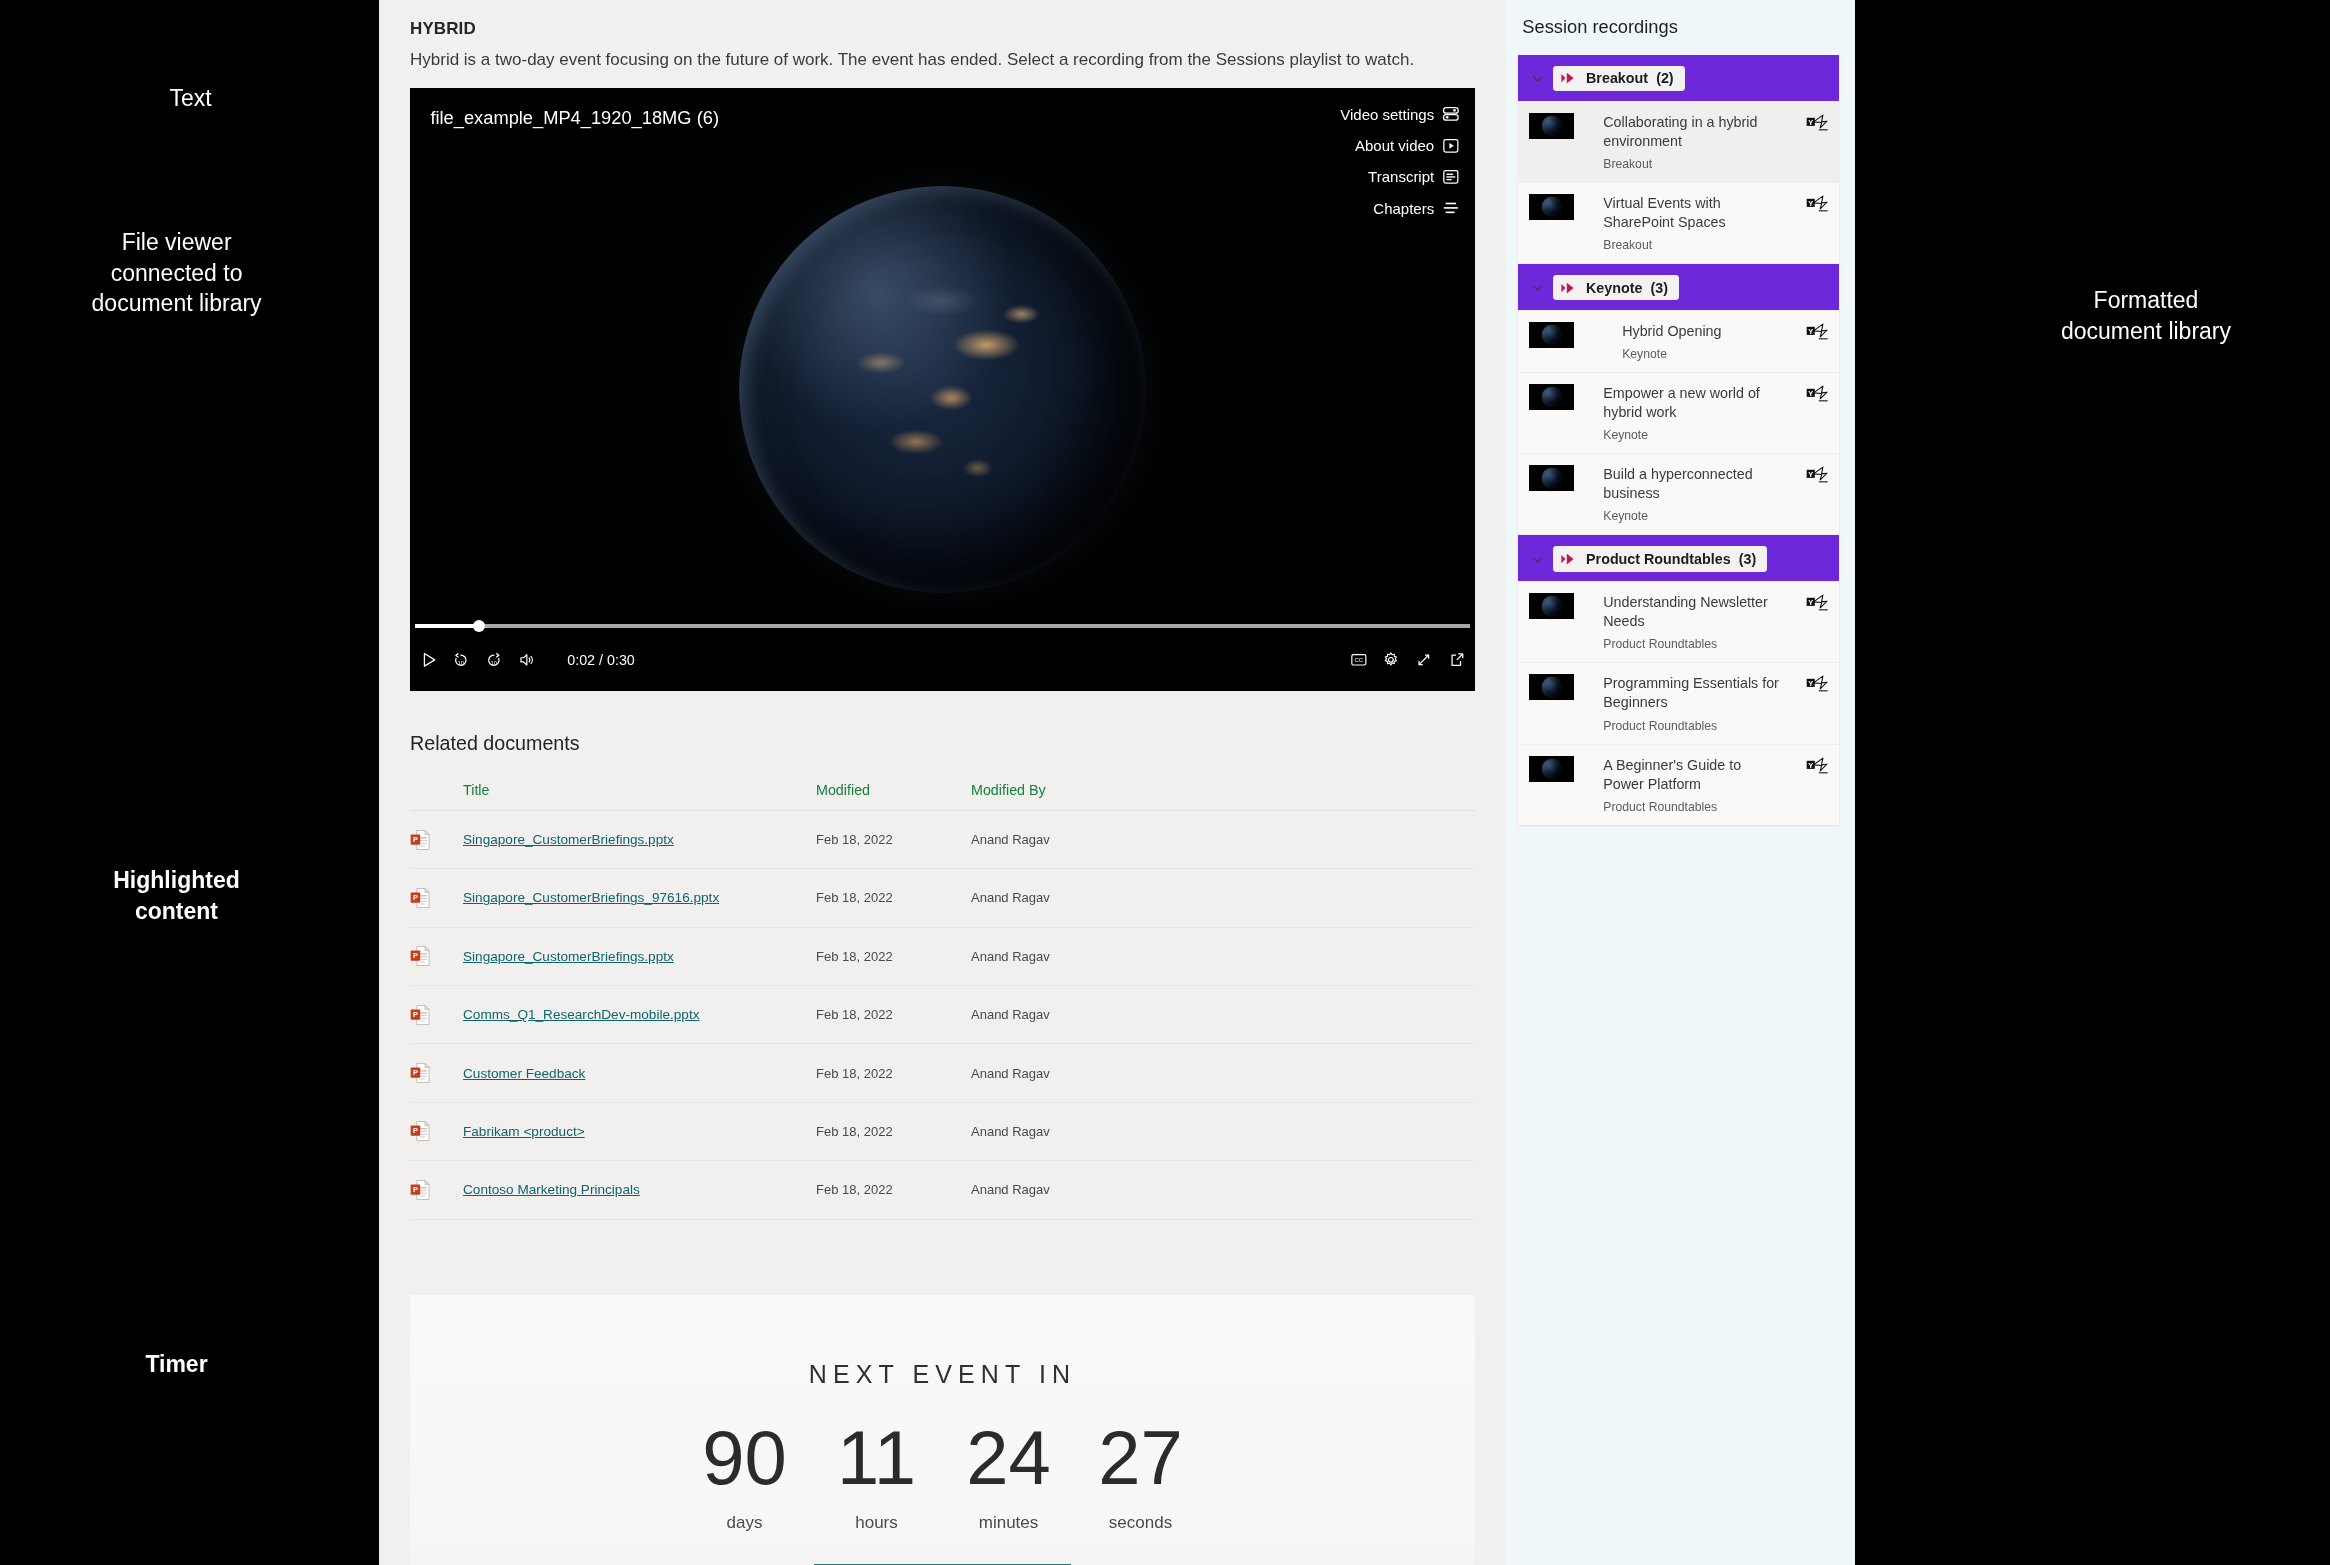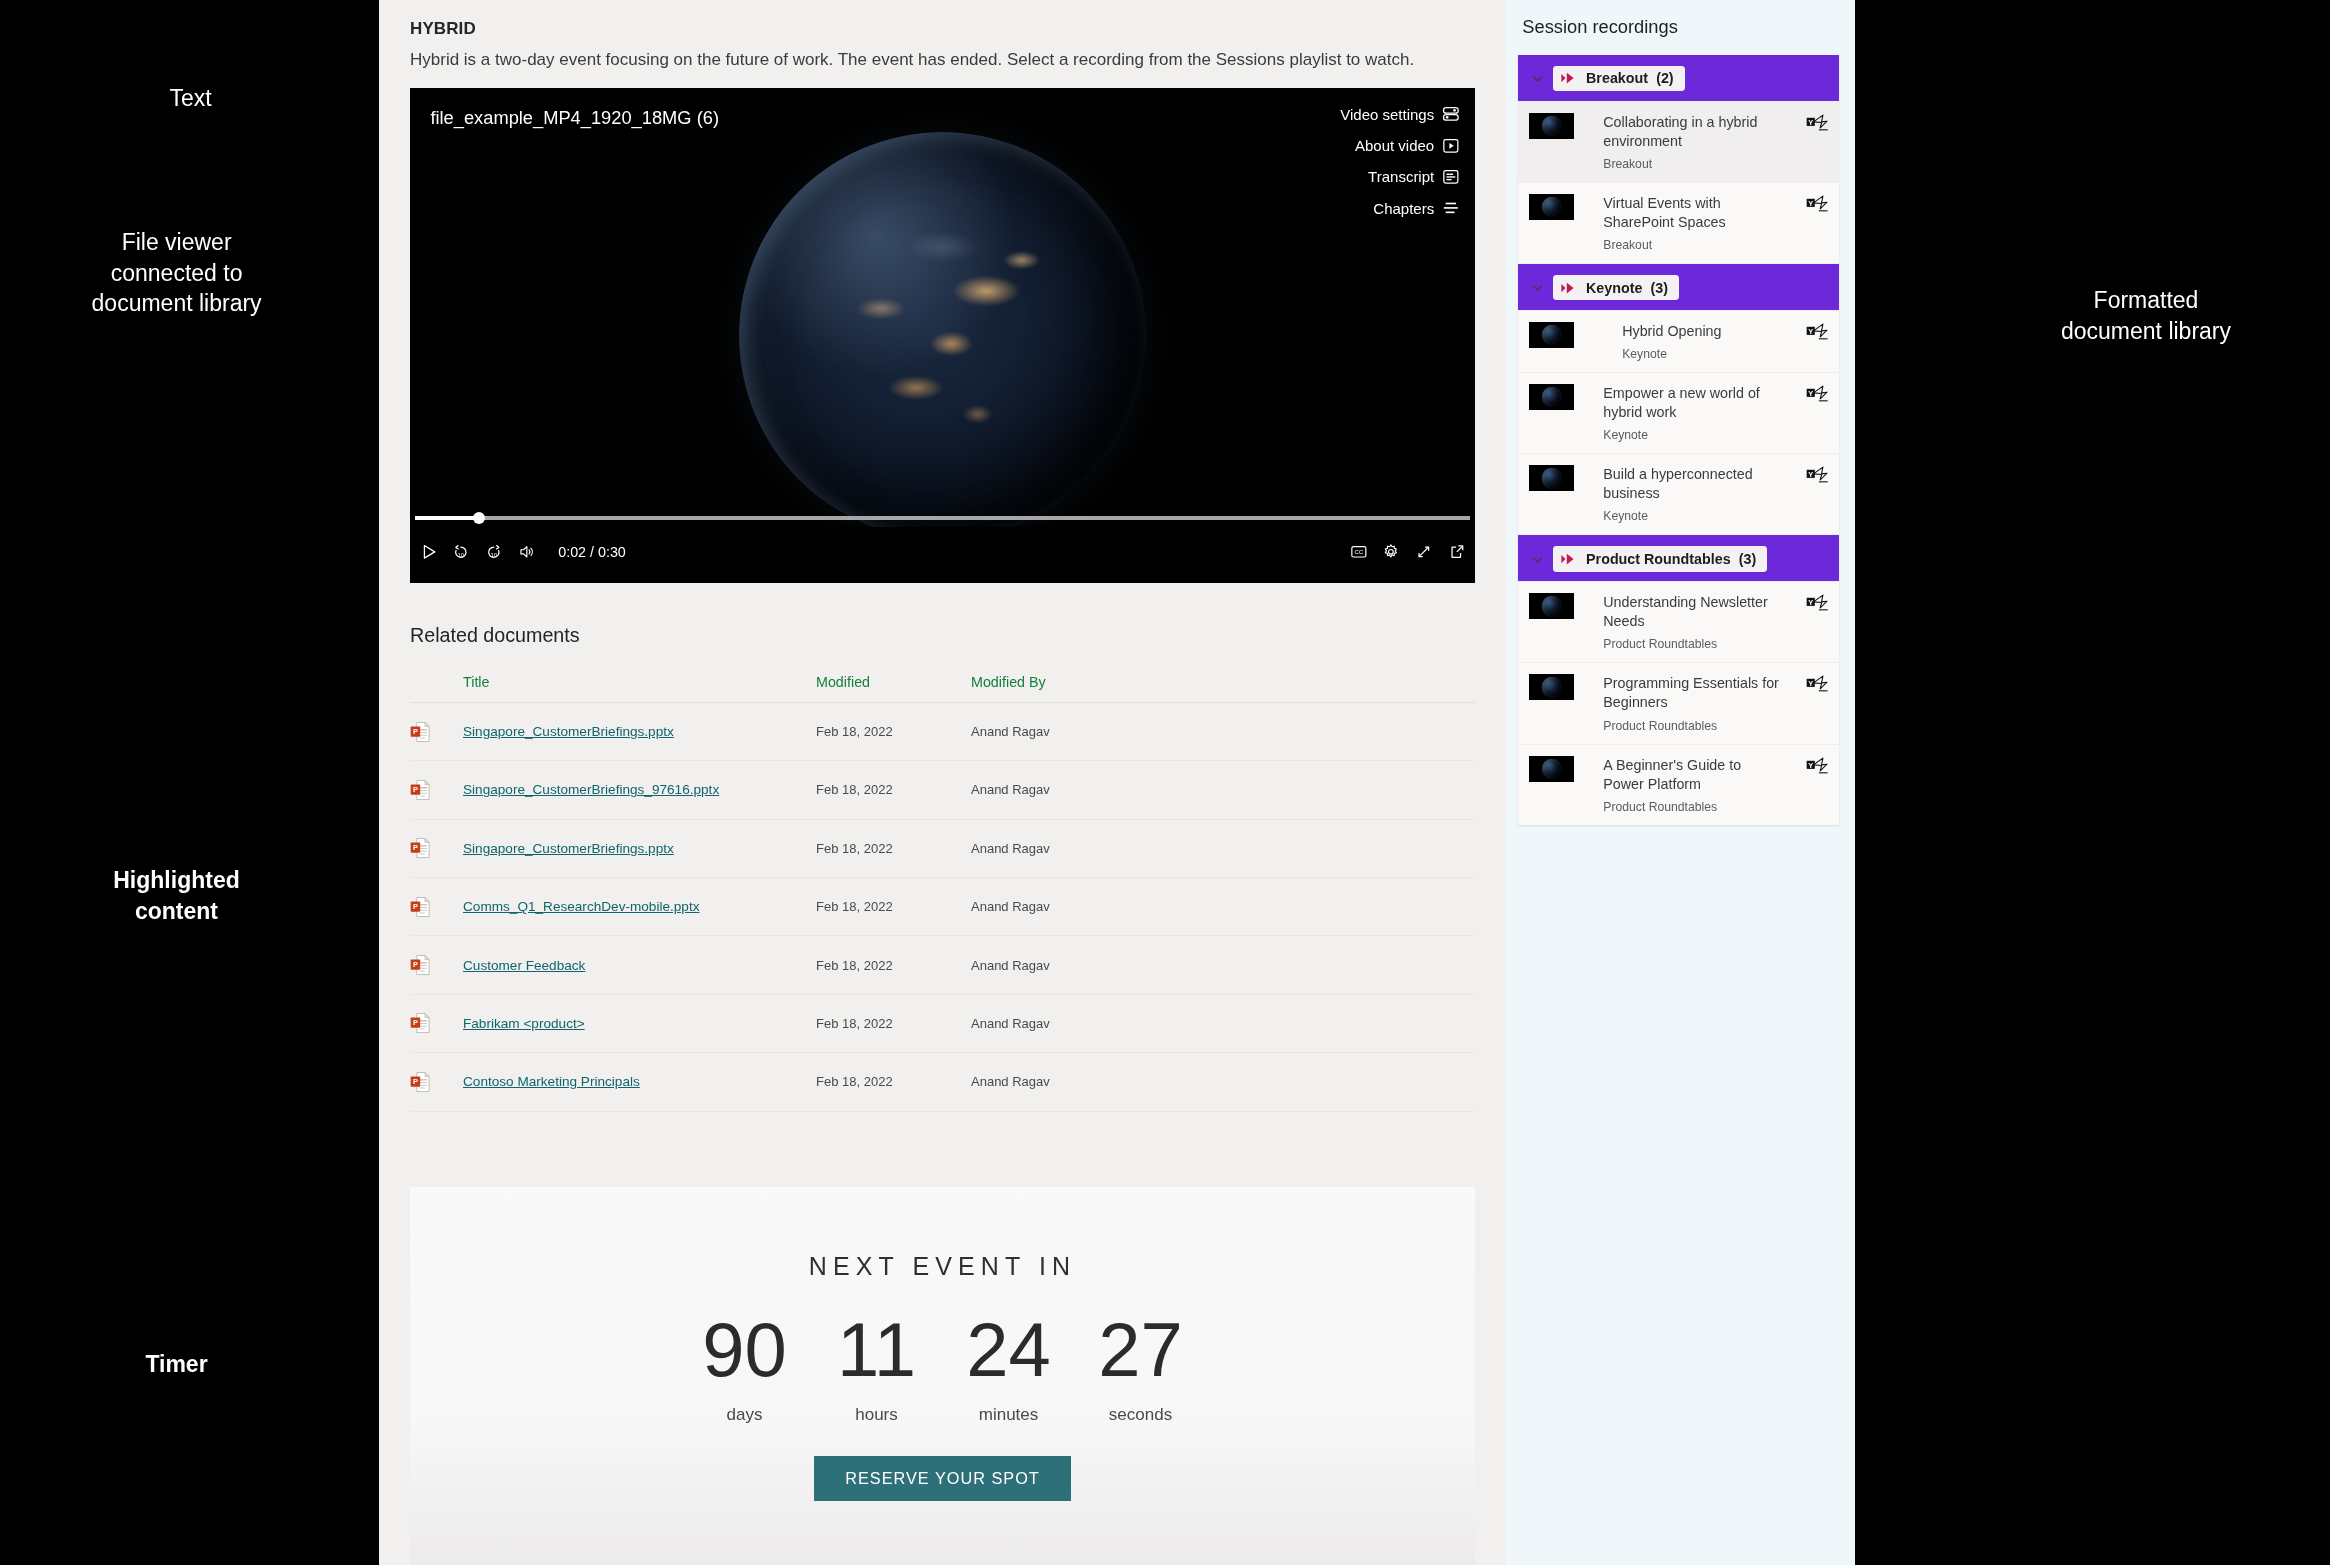--- a/index.html
+++ b/index.html
@@ -55,21 +55,21 @@
   }
   .page-desc {
     margin-top: 11px;
     font-size: 17px; color: #3b3b3b;
   }
 
   
   .player {
     position: relative;
     margin: 17.7px 31px 0 31px;
-    height: 495px;
+    height: 603px;
     background: #000;
     overflow: hidden;
   }
   .player-title {
     position: absolute; left: 20.4px; top: 19px;
     color: #fff; font-size: 18.3px;
   }
   .player-menu {
     position: absolute; right: 15px; top: 17.7px;
     display: flex; flex-direction: column; gap: 13.6px;
@@ -129,21 +129,21 @@
   .scrub-knob {
     position:absolute; top:-4.1px; width:12.2px; height:12.2px;
     border-radius:50%; background:#fff;
   }
   .ctrl-row {
     position:absolute; left:9.5px; right:9.5px; top:16.3px;
     display:flex; align-items:center; justify-content:space-between;
   }
   .ctrl-left, .ctrl-right { display:flex; align-items:center; gap:15px; }
   .ctrl-ico { width:17.7px; height:17.7px; display:block; cursor:pointer; }
-  .ctrl-time { color:#fff; font-size:14.3px; margin-left:8px; }
+  .ctrl-time { color:#fff; font-size:14.3px; margin-left:17px; }
 
   
   .rel { margin: 41px 31px 0 31px; }
   .rel-title { font-size: 19.7px; color: #242424; }
   .rel-table { margin-top: 27px; width: 100%; border-collapse: collapse; }
   .rel-table th {
     text-align: left; font-weight: normal;
     font-size: 14.3px; color: #15803d;
     padding: 0 0 12.2px 0;
     border-bottom: 1.4px solid #e2e0dd;

